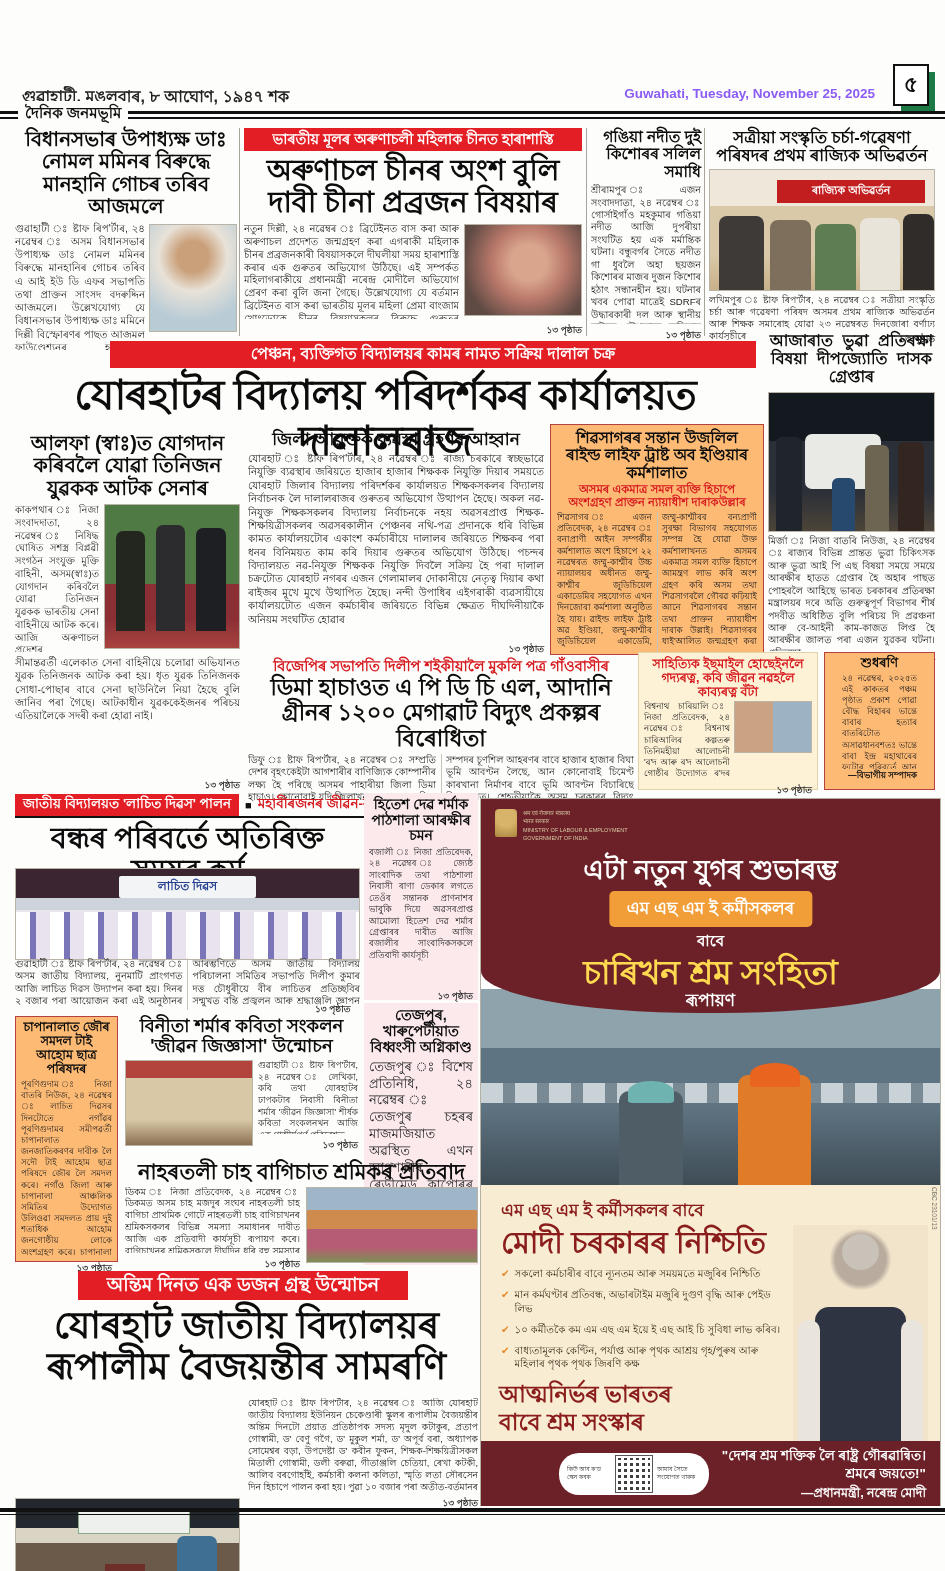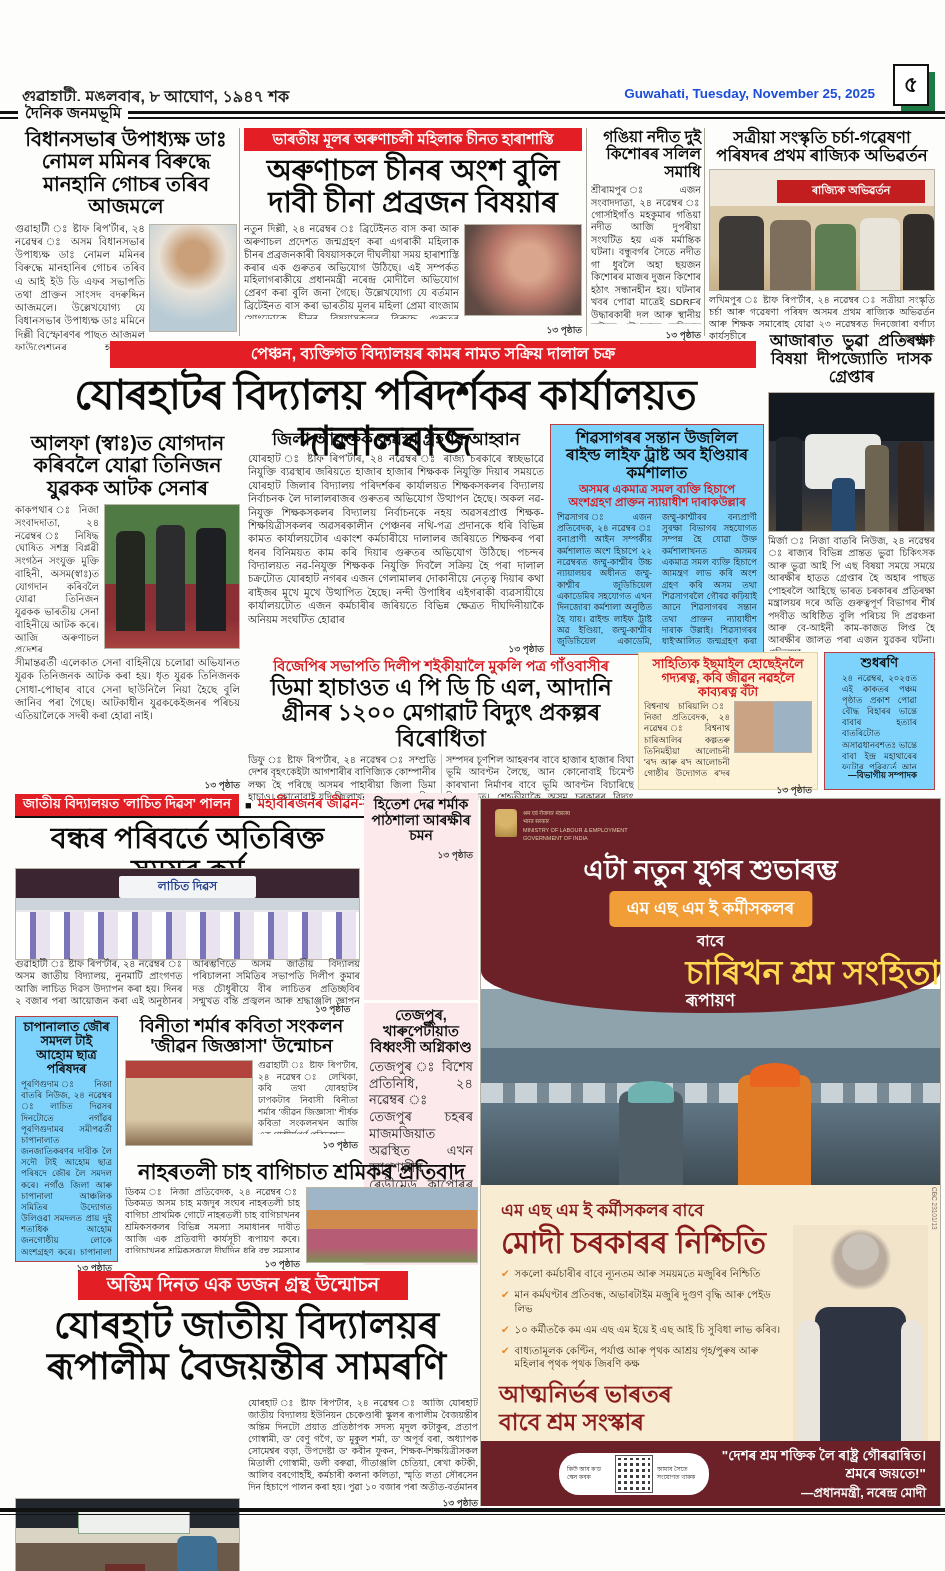--- a/index.html
+++ b/index.html
@@ -9,36 +9,36 @@
   .abs{position:absolute;}
   .hl{font-weight:bold;color:#0c0c0c;text-align:center;line-height:1.12;}
   .body-txt{font-size:10.2px;line-height:1.3;text-align:justify;color:#222;overflow:hidden;}
   .jump{font-weight:bold;font-size:9px;color:#333;white-space:nowrap;}
   .redbar{background:#e31e24;color:#fff;font-weight:bold;text-align:center;display:flex;align-items:center;justify-content:center;}
   .redtxt{color:#d61a1f;}
   .rule2{border-top:3px solid #111;position:relative;}
   .rule2:after{content:"";position:absolute;left:0;right:0;top:3px;height:1.5px;background:#111;}
   .ph{position:relative;overflow:hidden;border:1px solid #b9b3a8;}
   .vline{width:1px;background:#a9a49a;}
-  .boxed{border:1.6px solid #b8413f;background:#7dd3fc;}
+  .boxed{border:1.6px solid #b8413f;background:#fdba74;}
   .pinkbox{background:#fbe9ec;}
   .colrule{column-count:2;column-gap:10px;column-rule:1px solid #c9c4ba;}
   .chk{color:#e8892b;font-weight:bold;margin-right:5px;flex:0 0 auto;}
   .qr{width:36px;height:36px;background:
       repeating-linear-gradient(0deg,#222 0 3px,#fff 3px 6px),
       repeating-linear-gradient(90deg,#222 0 3px,#fff 3px 6px);
       background-blend-mode:screen;border:2px solid #fff;outline:1px solid #555;}
 </style>
 </head>
 <body>
 
 <div id="page">
 
   <div class="abs" style="left:22px;top:84px;font-size:16px;font-weight:bold;color:#222;">গুৱাহাটী, মঙলবাৰ, ৮ আঘোণ, ১৯৪৭ শক</div>
-  <div class="abs" style="left:540px;top:86px;width:335px;text-align:right;font-size:13.5px;font-weight:bold;color:#1d4ed8;">Guwahati, Tuesday, November 25, 2025</div>
+  <div class="abs" style="left:540px;top:86px;width:335px;text-align:right;font-size:13.5px;font-weight:bold;color:#8b5cf6;">Guwahati, Tuesday, November 25, 2025</div>
   <div class="abs" style="left:901px;top:72px;width:34px;height:40px;background:#1c7a44;"></div>
   <div class="abs" style="left:893px;top:64px;width:36px;height:42px;background:#fff;border:2px solid #111;display:flex;align-items:center;justify-content:center;font-size:22px;font-weight:bold;">৫</div>
 
   <div class="abs rule2" style="left:0;top:111px;width:945px;height:6px;"></div>
   <div class="abs" style="left:18px;top:101px;background:#fdfdfb;padding:0 7px;font-size:15px;font-weight:bold;color:#111;">দৈনিক জনমভূমি</div>
 
   <div class="abs" style="left:15px;top:128px;width:222px;height:208px;">
     <div class="hl" style="font-size:20px;">বিধানসভাৰ উপাধ্যক্ষ ডাঃ নোমল মমিনৰ বিৰুদ্ধে মানহানি গোচৰ তৰিব আজমলে</div>
     <div style="margin-top:4px;overflow:hidden;height:128px;">
       <div class="ph" style="float:right;width:88px;height:108px;margin:2px 0 2px 4px;background:radial-gradient(circle at 50% 30%,#caa07a 18%,#e8e2d8 40%,#b9ccd6 75%);"></div>
@@ -160,20 +160,21 @@
   <div class="abs ph" style="left:15px;top:862px;width:345px;height:92px;background:linear-gradient(180deg,#3a2530 0 32%,#cdd3da 32% 46%,#e9e7ec 46% 100%);">
     <div style="position:absolute;left:30%;top:8%;width:40%;background:#f2f4f6;color:#27418f;font-weight:bold;font-size:12px;text-align:center;padding:1px 0;border-radius:2px;">লাচিত দিৱস</div>
     <div style="position:absolute;left:0;bottom:0;width:100%;height:52%;background:repeating-linear-gradient(90deg,#ffffff 0 14px,#7a74b8 14px 20px,#e8e3ef 20px 34px);"></div>
   </div>
 
   <div class="abs body-txt colrule" style="left:15px;top:958px;width:345px;height:52px;font-size:9.6px;">গুৱাহাটী ঃ ষ্টাফ ৰিপ'ৰ্টাৰ, ২৪ নৱেম্বৰ ঃ অসম জাতীয় বিদ্যালয়, নুনমাটি প্ৰাংগণত আজি লাচিত দিৱস উদ্যাপন কৰা হয়। দিনৰ ২ বজাৰ পৰা আয়োজন কৰা এই অনুষ্ঠানৰ আৰম্ভণিতে অসম জাতীয় বিদ্যালয় পৰিচালনা সমিতিৰ সভাপতি দিলীপ কুমাৰ দত্ত চৌধুৰীয়ে বীৰ লাচিতৰ প্ৰতিচ্ছবিৰ সন্মুখত বন্তি প্ৰজ্বলন আৰু শ্ৰদ্ধাঞ্জলি জ্ঞাপন কৰে। বিদ্যালয়ৰ উপাধ্যক্ষ ৰবীন্দ্ৰ বৰ্মনে আদৰণী</div>
   <div class="abs" style="left:315px;top:998px;"><span class="jump">১৩ পৃষ্ঠাত</span></div>
 
   <div class="abs pinkbox" style="left:364px;top:793px;width:114px;height:207px;padding:4px 5px;">
     <div class="hl" style="font-size:14px;">হিতেশ দেৱ শৰ্মাক পাঠশালা আৰক্ষীৰ চমন</div>
+    <div class="body-txt" style="margin-top:3px;height:138px;font-size:8.8px;">বজালী ঃ নিজা প্ৰতিবেদক, ২৪ নৱেম্বৰ ঃ জ্যেষ্ঠ সাংবাদিক তথা পাঠশালা নিবাসী ৰাণা ডেকাৰ লগতে তেওঁৰ সন্তানক প্ৰাণনাশৰ ভাবুকি দিয়ে অৱসৰপ্ৰাপ্ত আমোলা হিতেশ দেৱ শৰ্মাৰ গ্ৰেপ্তাৰৰ দাবীত আজি বজালীৰ সাংবাদিকসকলে প্ৰতিবাদী কাৰ্যসূচী</div>
     <div style="text-align:right;"><span class="jump">১৩ পৃষ্ঠাত</span></div>
   </div>
 
   <div class="abs pinkbox" style="left:364px;top:1003px;width:114px;height:262px;padding:4px 5px;">
     <div class="hl" style="font-size:14.5px;">তেজপুৰ, খাৰুপেটীয়াত বিধ্বংসী অগ্নিকাণ্ড</div>
     <div class="body-txt" style="margin-top:3px;height:186px;font-size:13px;">তেজপুৰ ঃ বিশেষ প্ৰতিনিধি, ২৪ নৱেম্বৰ ঃ তেজপুৰ চহৰৰ মাজমজিয়াত অৱস্থিত এখন আগশাৰীৰ ৰেডীমেড কাপোৰৰ প্ৰতিষ্ঠানত যোৱা নিশা বিধ্বংসী অগ্নিকাণ্ড হয়। ঘটনাৰ বিৱৰণী অনুসৰি, তেজপুৰ সদৰ থানা চৌহদৰ পিছফালে ব্যৱস্থিত পথস্থিত তথা ভিকী সিং মালিকানাধীন</div>
     <div style="text-align:right;"><span class="jump">১৩ পৃষ্ঠাত</span></div>
   </div>
 
   <div class="abs boxed" style="left:15px;top:1016px;width:103px;height:246px;padding:3px 5px;">
@@ -229,21 +230,21 @@
         <div style="color:#d9c9a4;font-size:5.5px;line-height:1.5;">
           <div>श्रम एवं रोजगार मंत्रालय</div>
           <div>भारत सरकार</div>
           <div>MINISTRY OF LABOUR &amp; EMPLOYMENT</div>
           <div>GOVERNMENT OF INDIA</div>
         </div>
       </div>
       <div style="position:absolute;left:0;top:50px;width:100%;text-align:center;color:#fff;font-size:27px;font-weight:bold;">এটা নতুন যুগৰ শুভাৰম্ভ</div>
       <div style="position:absolute;left:50%;top:92px;transform:translateX(-50%);background:#f29e38;color:#fff;font-weight:bold;font-size:17px;padding:4px 18px;border-radius:5px;">এম এছ এম ই  কৰ্মীসকলৰ</div>
       <div style="position:absolute;left:0;top:130px;width:100%;text-align:center;color:#fff;font-size:15px;font-weight:bold;">বাবে</div>
-      <div style="position:absolute;left:0;top:148px;width:100%;text-align:right;color:#ffd94f;font-size:33px;font-weight:bold;">চাৰিখন শ্ৰম সংহিতা</div>
+      <div style="position:absolute;left:0;top:148px;width:100%;text-align:center;color:#ffd94f;font-size:33px;font-weight:bold;">চাৰিখন শ্ৰম সংহিতা</div>
       <div style="position:absolute;left:0;top:188px;width:100%;text-align:center;color:#fff;font-size:17px;font-weight:bold;">ৰূপায়ণ</div>
     </div>
 
     <div style="position:absolute;left:0;top:190px;width:100%;height:196px;background:linear-gradient(180deg,#8fa3ad 0 30%,#5f7482 30% 60%,#3e4c55 100%);overflow:hidden;">
       <div style="position:absolute;left:0;top:48%;width:100%;height:10%;background:repeating-linear-gradient(90deg,#c9d2d6 0 22px,#7a8a94 22px 34px);"></div>
       <div style="position:absolute;left:56%;bottom:0;width:16%;height:56%;background:#e07b28;border-radius:10px 10px 0 0;"></div>
       <div style="position:absolute;left:58.5%;bottom:50%;width:11%;height:12%;background:#e8641f;border-radius:50% 50% 10% 10%;"></div>
       <div style="position:absolute;left:30%;bottom:0;width:14%;height:48%;background:#4f5d66;border-radius:10px 10px 0 0;"></div>
       <div style="position:absolute;left:32%;bottom:42%;width:10%;height:11%;background:#6fb3b0;border-radius:50% 50% 10% 10%;"></div>
     </div>

